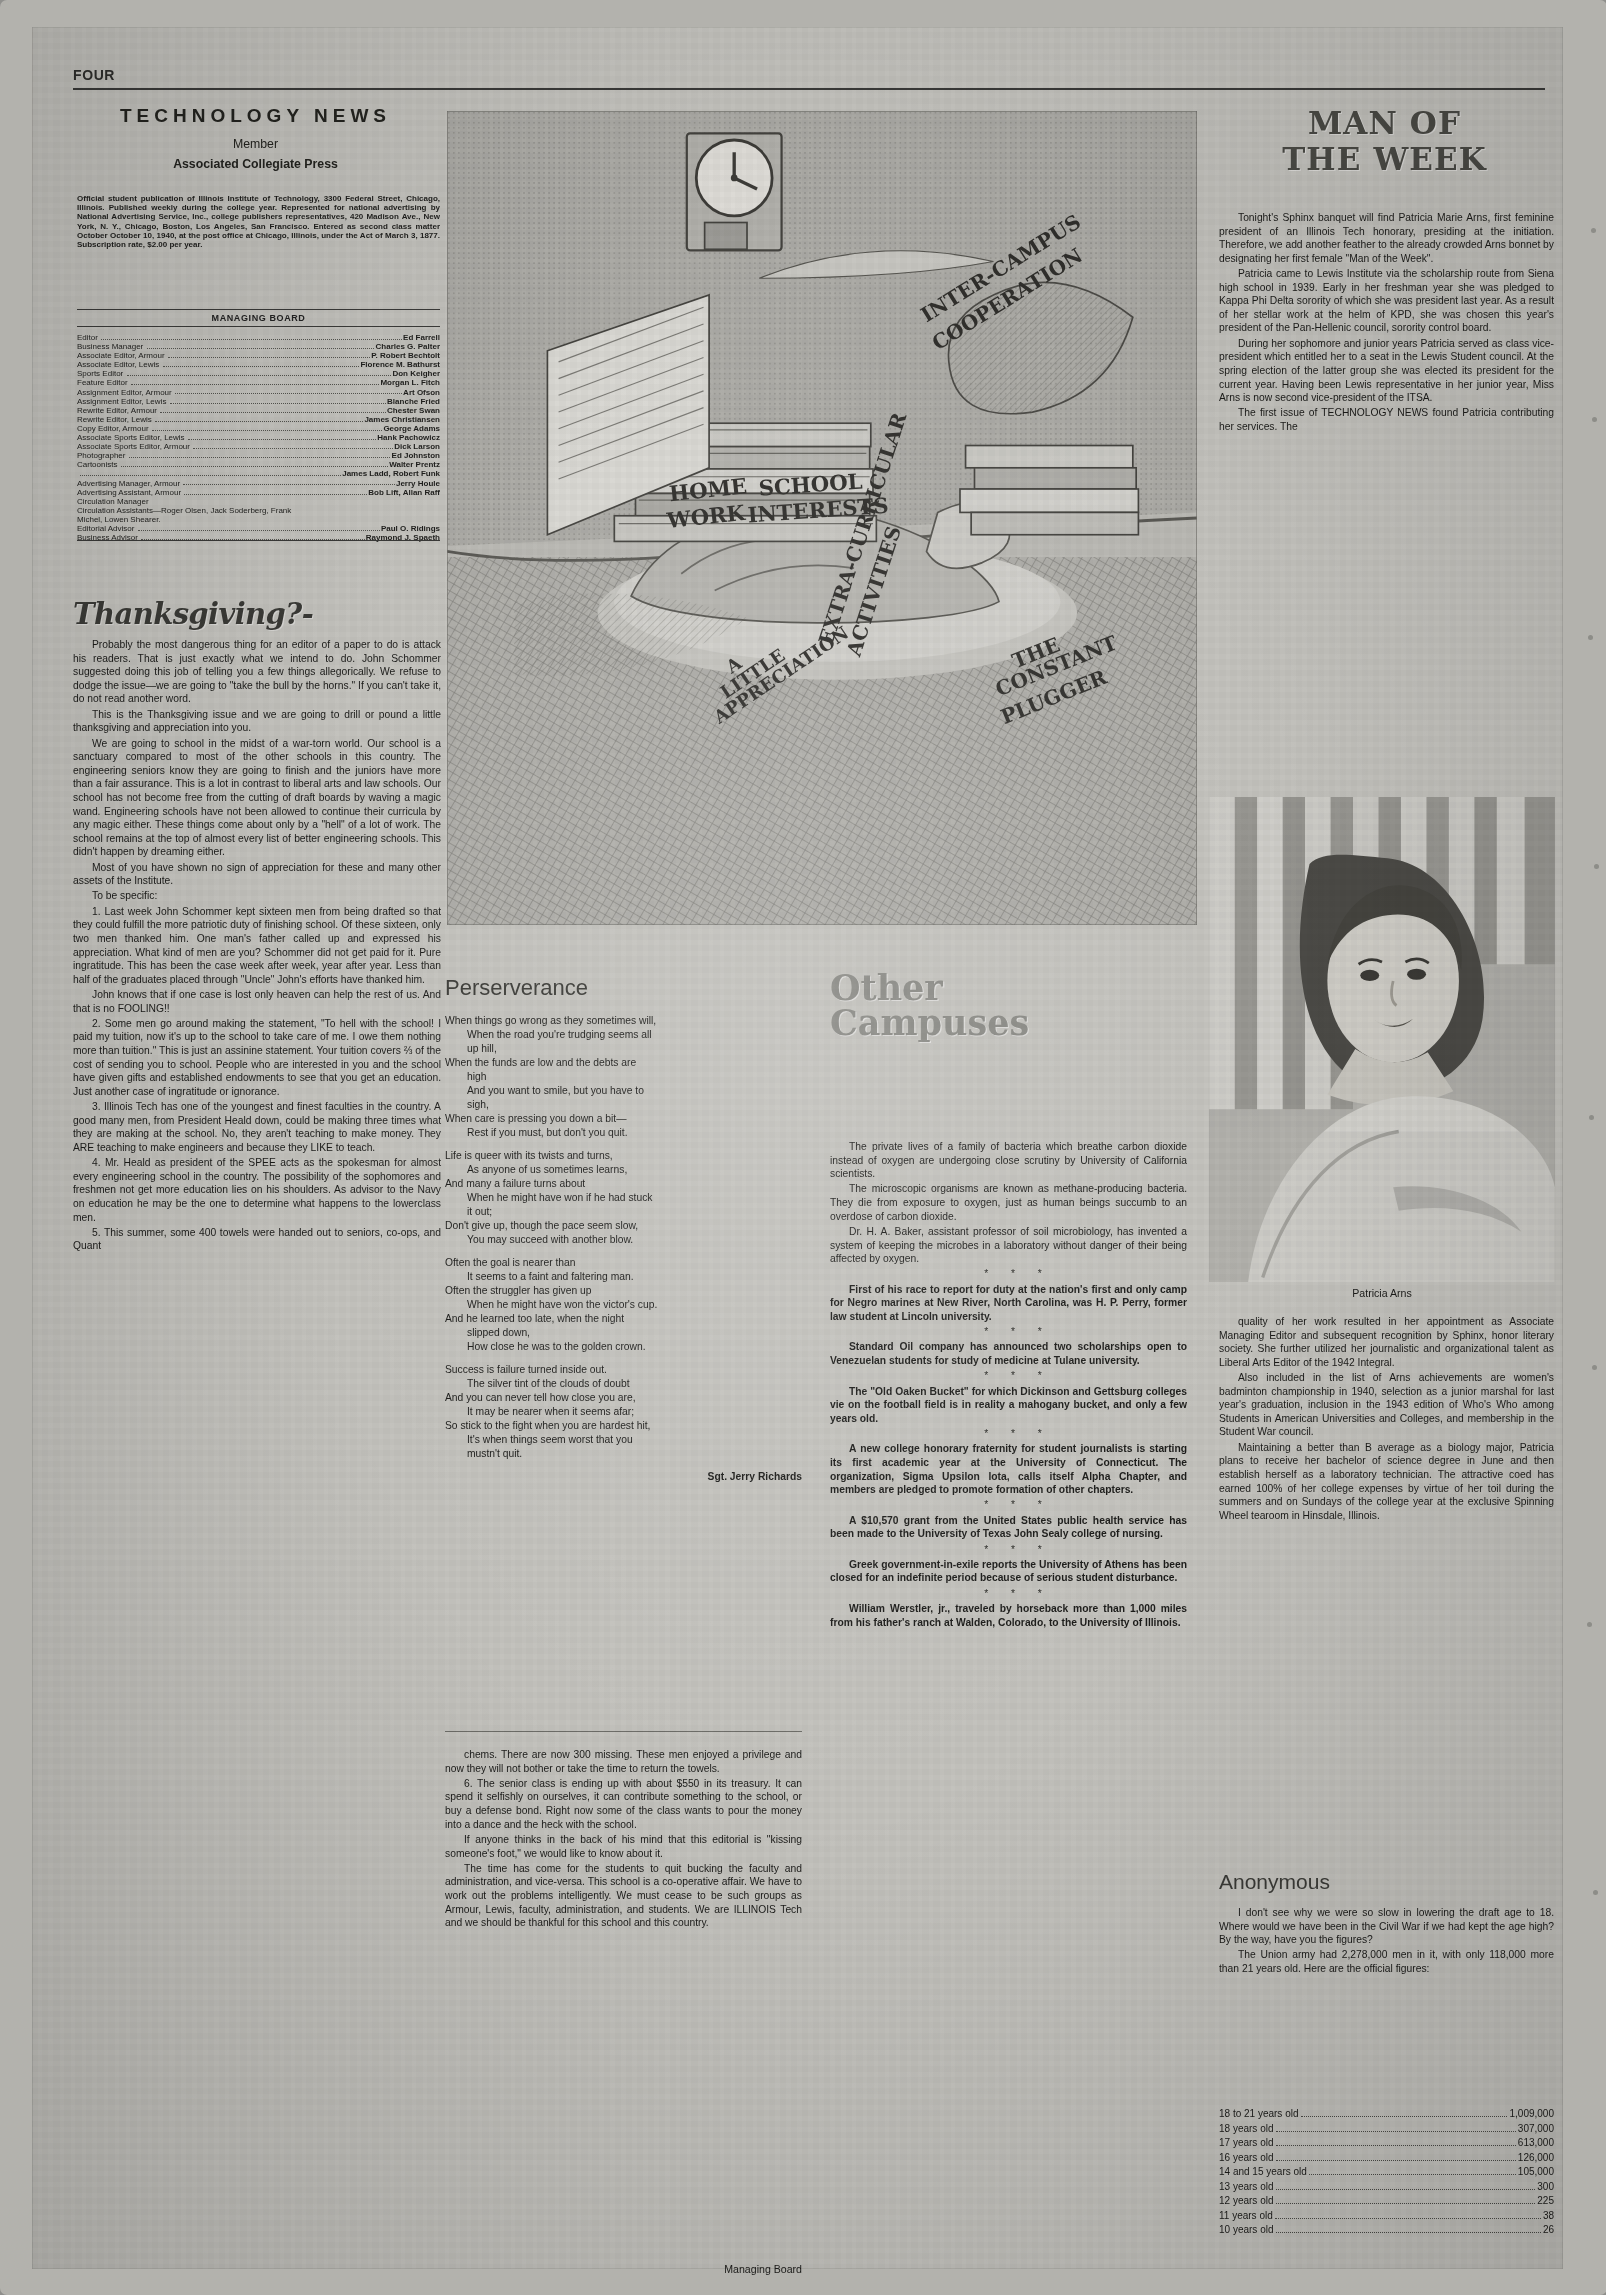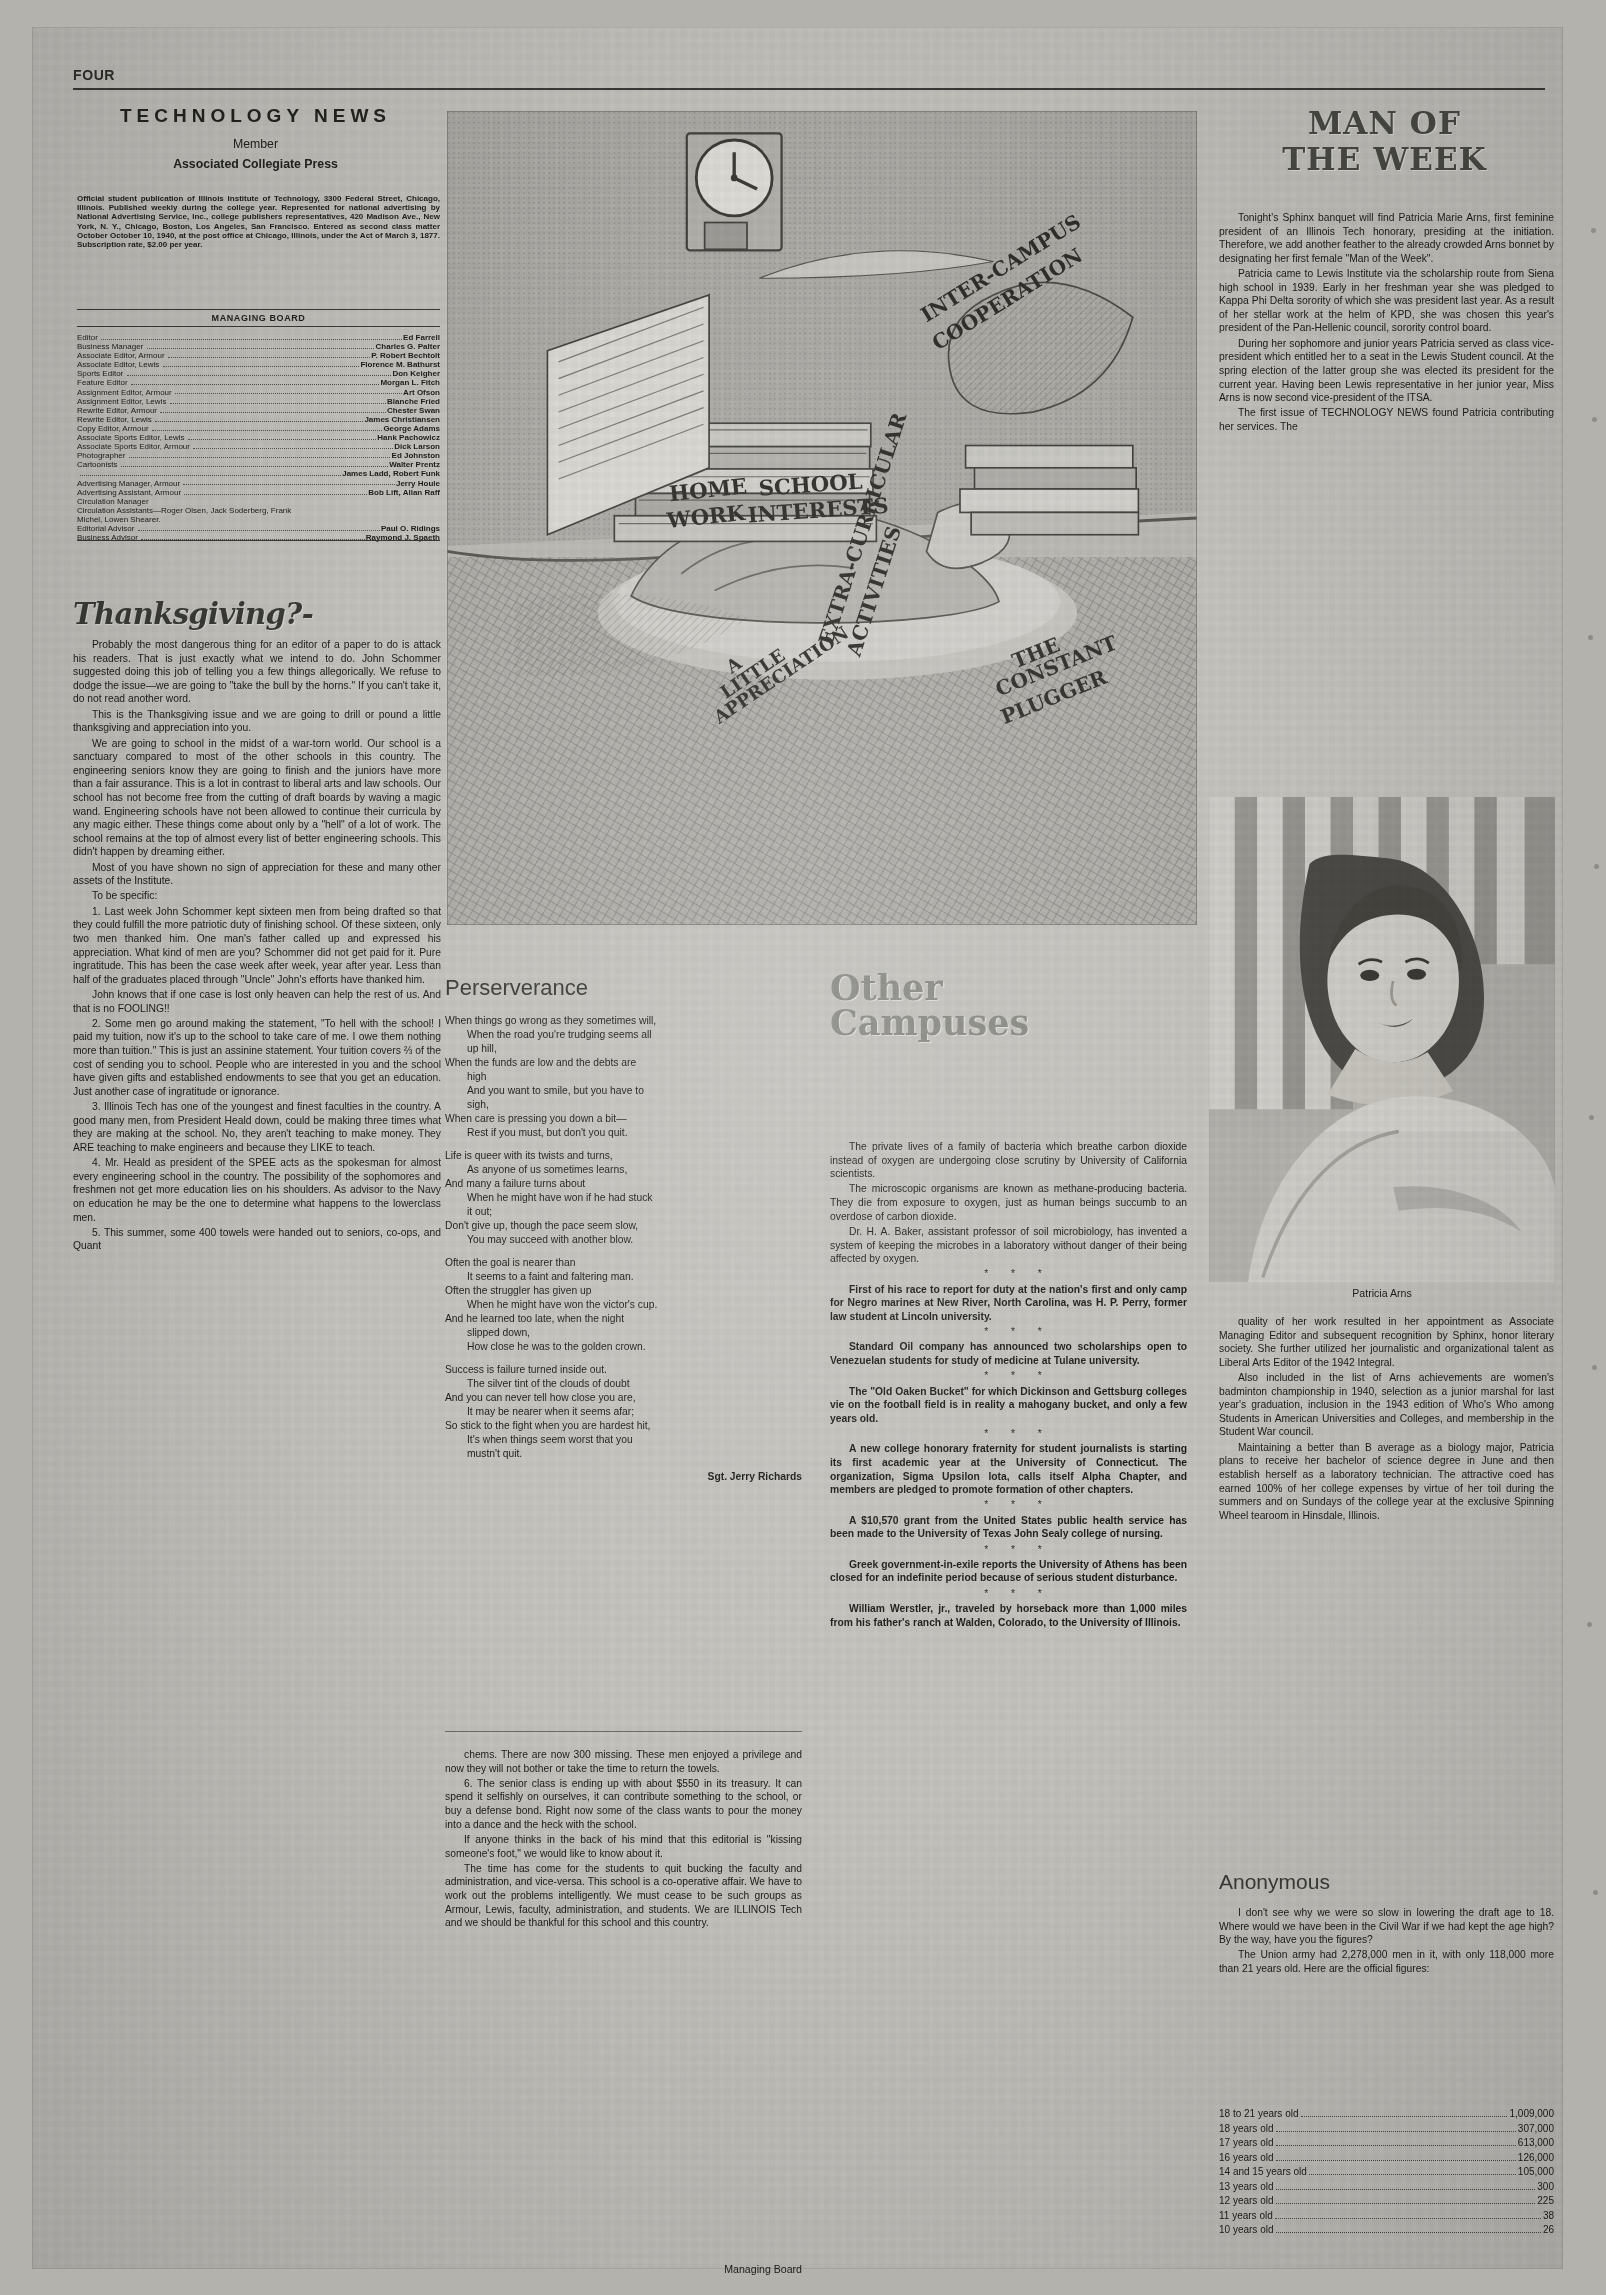--- a/index.html
+++ b/index.html
@@ -2,20 +2,21 @@
 <html style="font-size:9px"><head>
 <meta charset="utf-8">
 <style>
   html,body{margin:0;padding:0;background:#8f8f8c;}
   body{font-family:"Liberation Sans", sans-serif;}
   .page{
     position:relative;
     width:1607px;height:2295px;
     background:#b3b2ad;
     overflow:hidden;
+    border-radius:7px;
   }
   .paper{
     position:absolute;
     left:32px;top:27px;width:1531px;height:2242px;
     background:#c3c2bd;
     box-shadow:0 0 0 0.6px #a6a5a0 inset;
   }
   .grain{
     position:absolute;inset:0;
     background:

